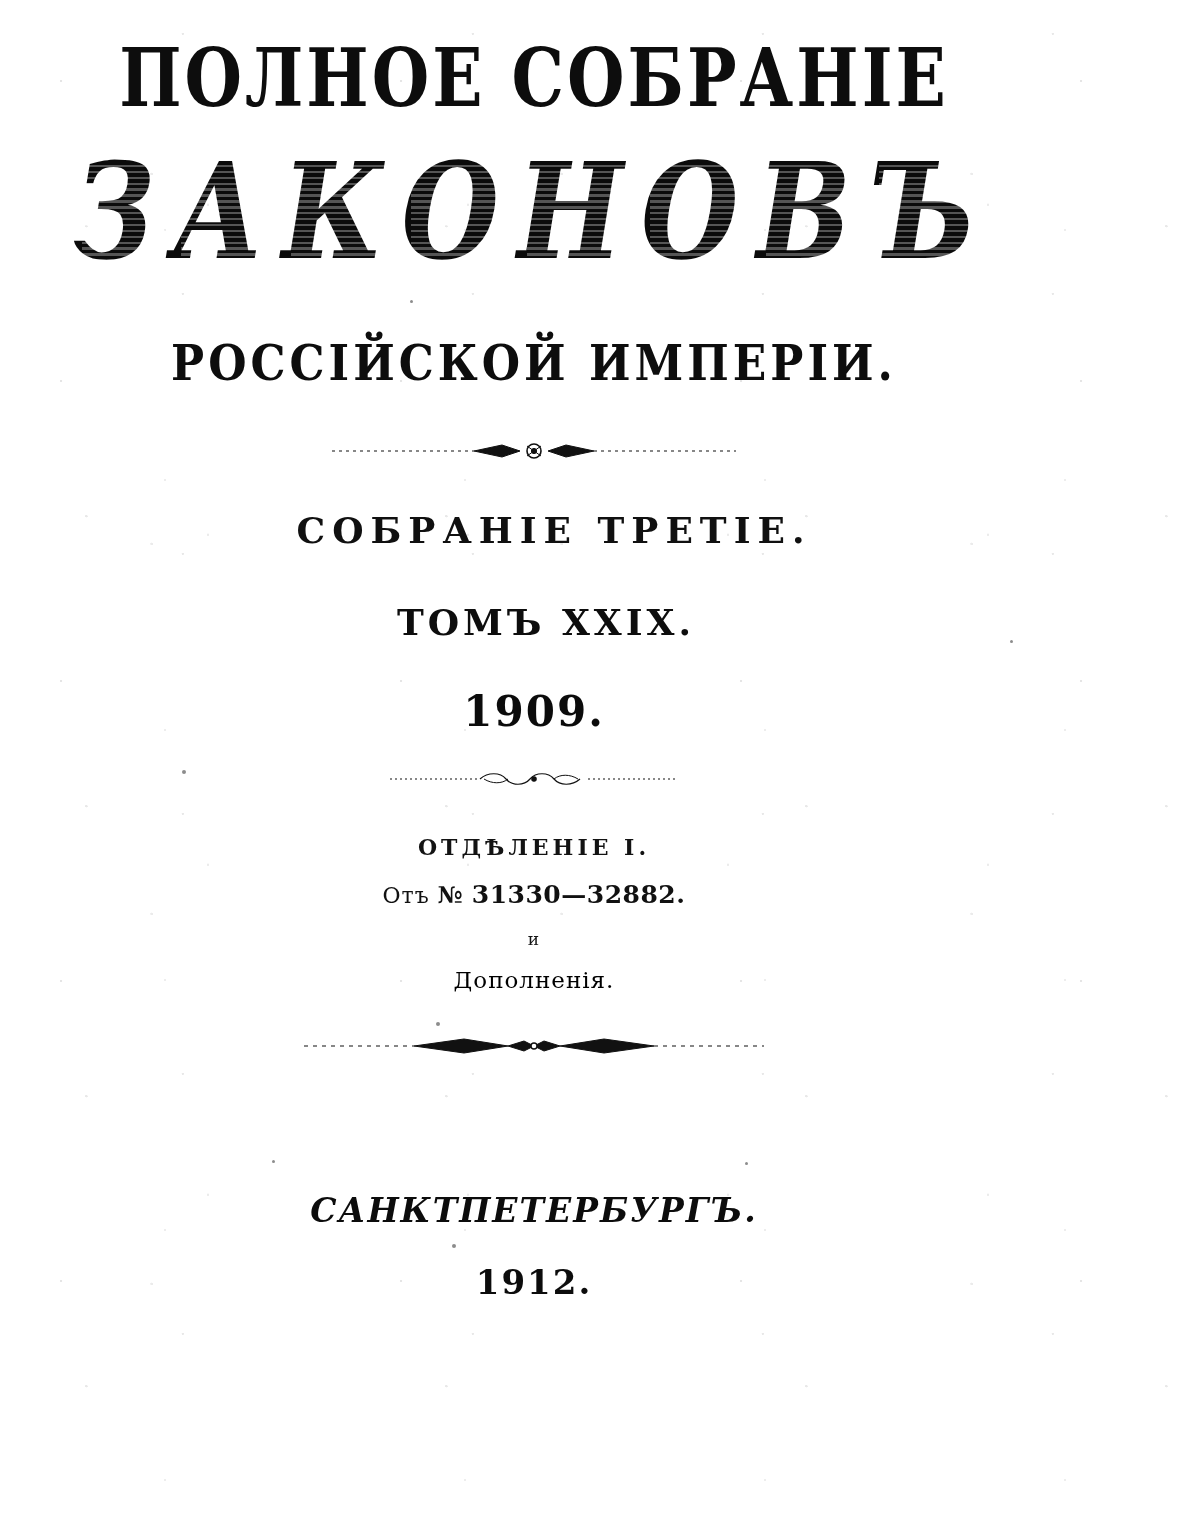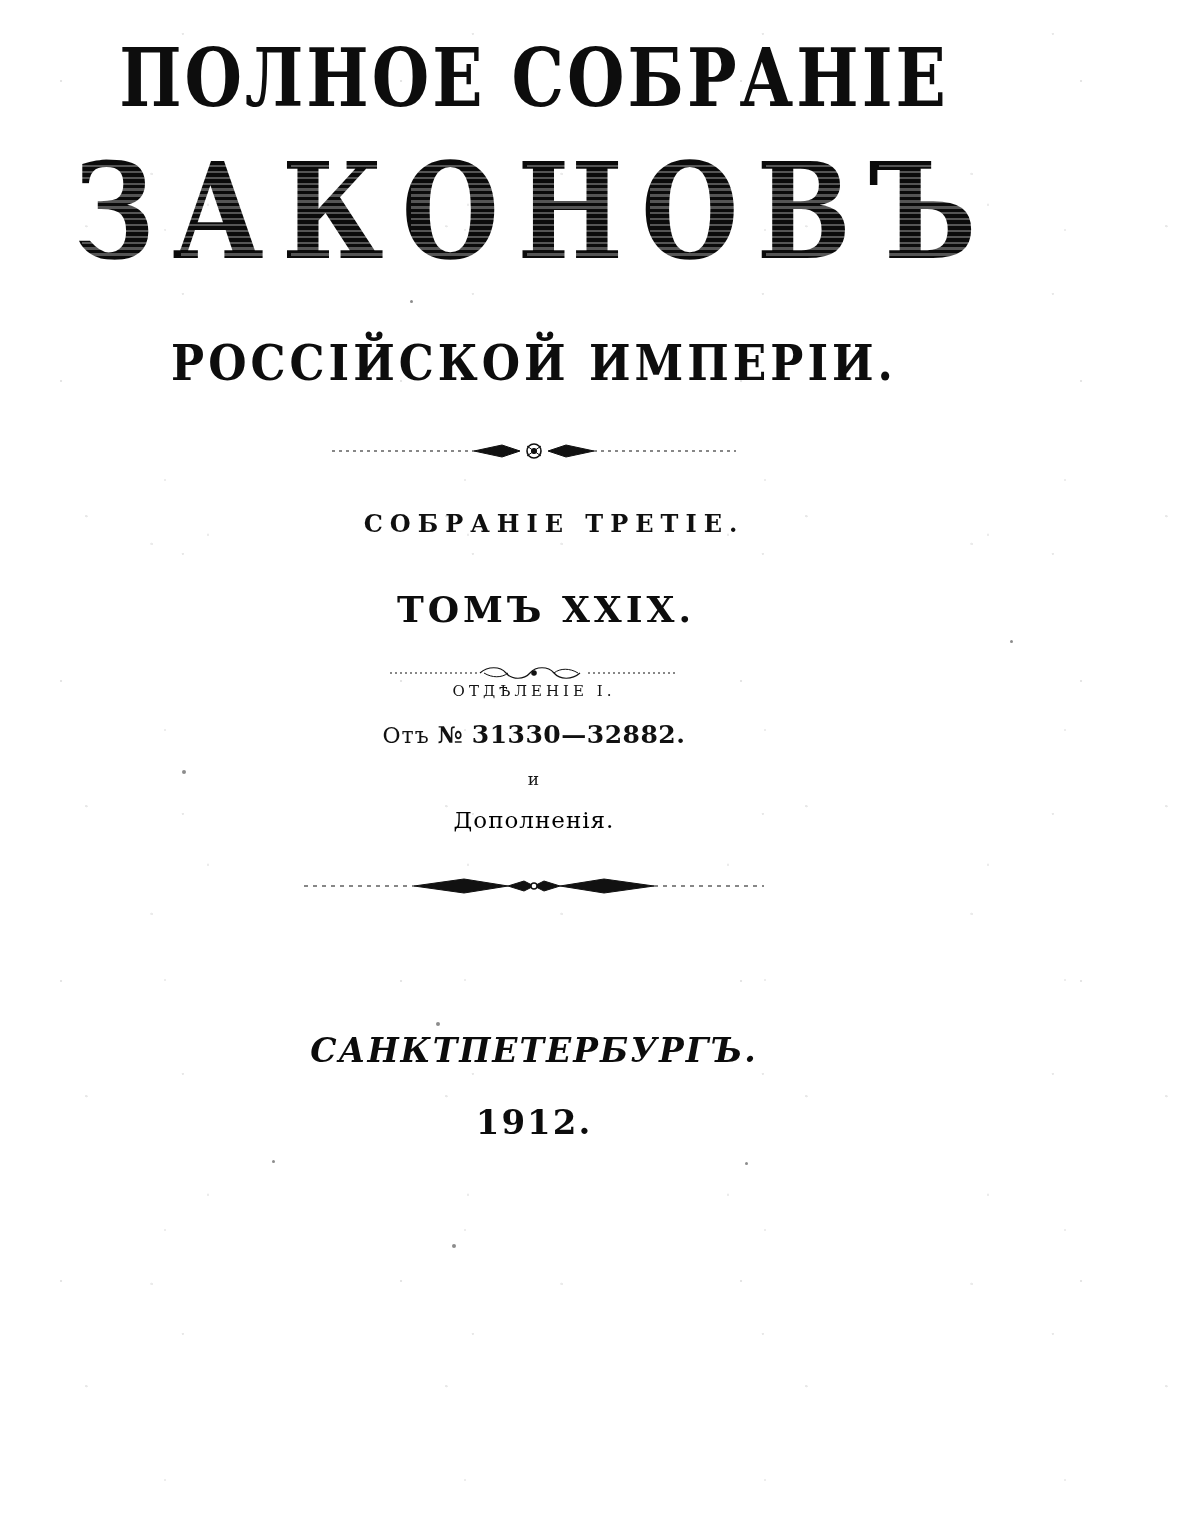--- a/index.html
+++ b/index.html
@@ -45,20 +45,21 @@
     font-weight: 700;
     font-family: "DejaVu Serif", serif;
     color: #0d0d0d;
     transform: scaleY(1.22);
     transform-origin: top center;
   }
 
   .l2-wrap {
     margin-top: 42px;
     height: 132px;
+    font-style: italic;
   }
   .l2 {
     font-size: 112px;
     line-height: 1.0;
     letter-spacing: 18px;
     font-weight: 700;
     font-family: "DejaVu Serif", serif;
     color: #0b0b0b;
     transform: scaleY(1.18);
     transform-origin: top center;
@@ -94,21 +95,21 @@
     transform: scaleY(1.12);
     transform-origin: top center;
   }
 
   .orn1 { margin-top: 56px; height: 20px; }
   .orn2 { margin-top: 34px; height: 18px; }
   .orn3 { margin-top: 40px; height: 26px; }
 
   .l4 {
     margin-top: 48px;
-    font-size: 24px;
+    font-size: 36px;
     letter-spacing: 7px;
     font-weight: 700;
     font-family: "DejaVu Serif", serif;
     color: #101010;
     padding-left: 40px;
   }
 
   .l5 {
     margin-top: 50px;
     font-size: 36px;
@@ -122,23 +123,24 @@
   .l6 {
     margin-top: 44px;
     font-size: 42px;
     letter-spacing: 2px;
     font-weight: 700;
     font-family: "DejaVu Serif", serif;
     color: #0b0b0b;
   }
 
   .l7 {
-    font-size: 15px;
+    margin-top: 46px;
+    font-size: 22px;
     letter-spacing: 4px;
-    font-weight: 400;
+    font-weight: 700;
     font-family: "DejaVu Serif", serif;
     color: #131313;
   }
 
   .l8 {
     margin-top: 20px;
     font-size: 22px;
     letter-spacing: 1px;
     font-family: "DejaVu Serif", serif;
     color: #111111;
@@ -221,20 +223,21 @@
         <circle cx="210" cy="10" r="2.6"></circle>
         <path d="M203 5 L217 15 M203 15 L217 5" stroke-width="1"></path>
       </g>
     </svg>
   </div>
 
   <div class="l4">СОБРАНІЕ ТРЕТІЕ.</div>
 
   <div class="l5">ТОМЪ XXIX.</div>
 
+  <div class="l6">1909.</div>
 
   <div class="orn2">
     <svg width="300" height="18" viewBox="0 0 300 18" aria-hidden="true">
       <g fill="none" stroke="#111" stroke-width="1.2">
         <line x1="6" y1="9" x2="96" y2="9" stroke-dasharray="2 3"></line>
         <line x1="204" y1="9" x2="294" y2="9" stroke-dasharray="2 3"></line>
         <path d="M96 9 C104 2, 116 2, 122 9 C128 16, 140 16, 146 9 C152 2, 164 2, 170 9 C176 16, 188 16, 196 9"></path>
         <path d="M100 9 C108 14, 118 14, 124 9" stroke-width="1"></path>
         <path d="M170 9 C176 4, 186 4, 194 9" stroke-width="1"></path>
         <circle cx="150" cy="9" r="2.2" fill="#111"></circle>

